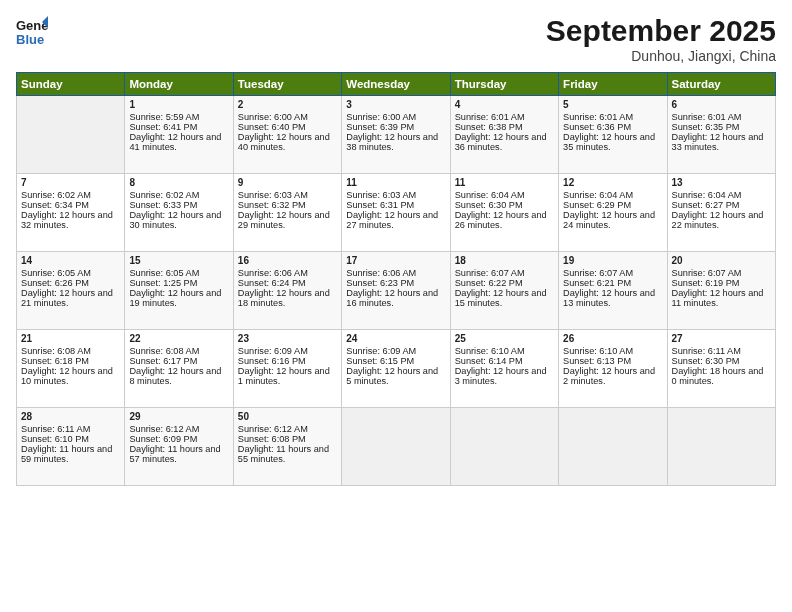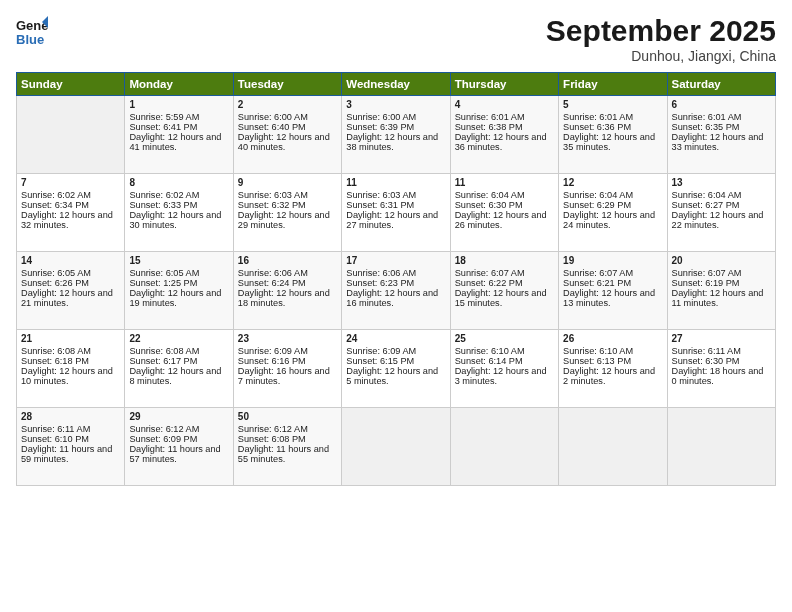--- a/index.html
+++ b/index.html
@@ -250,21 +250,21 @@
           <td>
             <span class="day-num">22</span>
             <div>Sunrise: 6:08 AM</div>
             <div>Sunset: 6:17 PM</div>
             <div>Daylight: 12 hours and 8 minutes.</div>
           </td>
           <td>
             <span class="day-num">23</span>
             <div>Sunrise: 6:09 AM</div>
             <div>Sunset: 6:16 PM</div>
-            <div>Daylight: 16 hours and 7 minutes.</div>
+            <div>Daylight: 12 hours and 1 minutes.</div>
           </td>
           <td>
             <span class="day-num">24</span>
             <div>Sunrise: 6:09 AM</div>
             <div>Sunset: 6:15 PM</div>
             <div>Daylight: 12 hours and 5 minutes.</div>
           </td>
           <td>
             <span class="day-num">25</span>
             <div>Sunrise: 6:10 AM</div>

